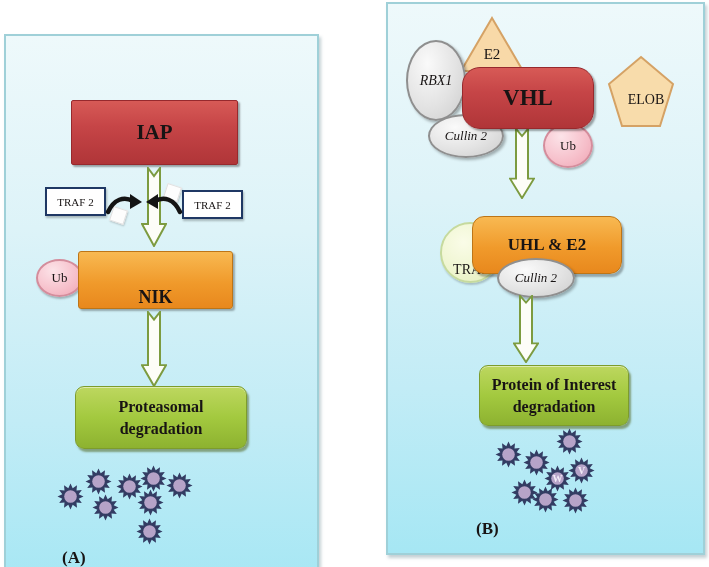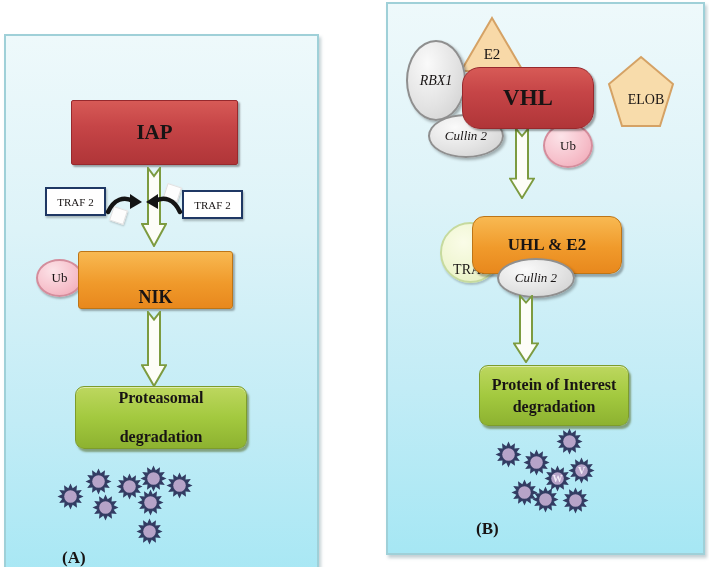--- a/index.html
+++ b/index.html
@@ -83,21 +83,21 @@
     </div>
 
     <div class="abs orange-box node-text" style="left:72px;top:215px;width:155px;height:58px;font-size:18px;">
       <span>NIK</span>
     </div>
 
     <svg class="abs" style="left:135px;top:275px;" width="26" height="76" viewBox="0 0 26 80" preserveAspectRatio="none">
       <polygon points="7,1 13,9 19,1 19,57 25,57 13,79 1,57 7,57" fill="#fdfdf8" stroke="#7c9b40" stroke-width="2"></polygon>
     </svg>
 
-    <div class="abs green-box node-text" style="left:69px;top:350px;width:172px;height:63px;font-size:16px;justify-content:space-between;">
+    <div class="abs green-box node-text" style="left:69px;top:350px;width:172px;height:63px;font-size:16px;">
       <span>Proteasomal</span>
       <span>degradation</span>
     </div>
 
     <div class="abs panel-label" style="left:56px;top:512px;">(A)</div>
   <div class="star" style="left: 51px; top: 447px;">
         <svg width="27" height="27" viewBox="0 0 27 27">
           <polygon points="26.5,13.5 21.7,15.7 24.8,20 19.5,19.5 20,24.8 15.7,21.7 13.5,26.5 11.3,21.7 7,24.8 7.5,19.5 2.2,20 5.3,15.7 0.5,13.5 5.3,11.3 2.2,7 7.5,7.5 7,2.2 11.3,5.3 13.5,0.5 15.7,5.3 20,2.2 19.5,7.5 24.8,7 21.7,11.3" fill="#333c63"></polygon>
           <circle cx="13.5" cy="13.5" r="6.3" fill="#b6a3c8"></circle>
         </svg>

